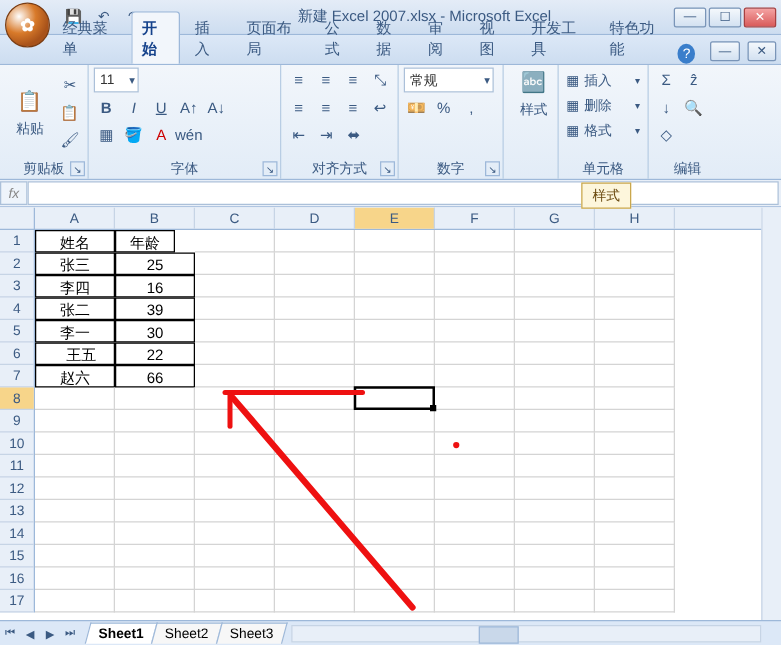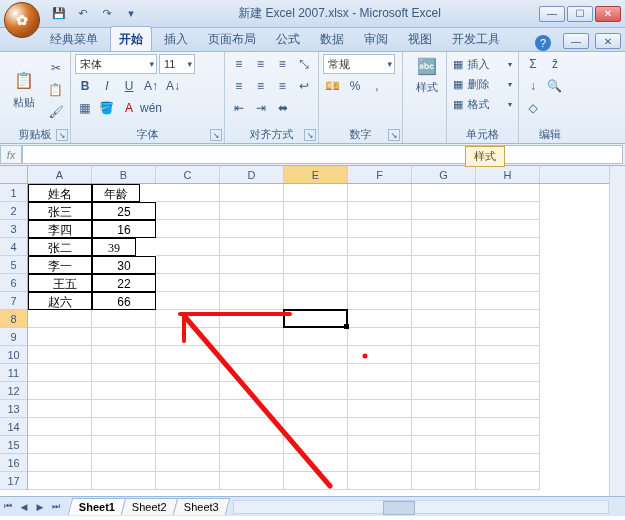--- a/index.html
+++ b/index.html
@@ -96,20 +96,21 @@
 <div class="tabs" id="tabstrip">
   <div class="tab">经典菜单</div>
     <div class="tab active">开始</div>
     <div class="tab">插入</div>
     <div class="tab">页面布局</div>
     <div class="tab">公式</div>
     <div class="tab">数据</div>
     <div class="tab">审阅</div>
     <div class="tab">视图</div>
     <div class="tab">开发工具</div>
+    <div class="tab">特色功能</div>
     <div class="help-icon">?</div>
   <div class="winbtn" style="margin:0 2px 2px 0">—</div>
   <div class="winbtn" style="margin:0 4px 2px 0">✕</div>
 </div>
 
 <div class="ribbon">
   <div class="group">
     <div style="display:flex; gap:2px; height:70px;">
       <div class="big-btn">
         <div class="icon-box">📋</div>
@@ -119,21 +120,20 @@
         <div class="small-btn">✂</div>
         <div class="small-btn">📋</div>
         <div class="small-btn">🖌</div>
       </div>
     </div>
     <div class="group-label"><span>剪贴板</span><div class="launcher">↘</div></div>
   </div>
 
   <div class="group" style="width:154px;">
     <div class="row">
-      <div class="dropdown" style="width:82px">宋体</div>
       <div class="dropdown" style="width:36px">11</div>
     </div>
     <div class="row">
       <div class="small-btn" style="font-weight:bold">B</div>
       <div class="small-btn" style="font-style:italic">I</div>
       <div class="small-btn" style="text-decoration:underline">U</div>
       <div class="small-btn">A↑</div>
       <div class="small-btn">A↓</div>
     </div>
     <div class="row">
@@ -271,21 +271,21 @@
         <div class="cell center" style="left: 448px; top: 18px; width: 64px; height: 18px;"></div>
         <div class="cell center" style="border: 1px solid rgb(0, 0, 0); left: 0px; top: 36px; width: 64px; height: 18px;">李四</div>
         <div class="cell center" style="border: 1px solid rgb(0, 0, 0); left: 64px; top: 36px; width: 64px; height: 18px;">16</div>
         <div class="cell center" style="left: 128px; top: 36px; width: 64px; height: 18px;"></div>
         <div class="cell center" style="left: 192px; top: 36px; width: 64px; height: 18px;"></div>
         <div class="cell center" style="left: 256px; top: 36px; width: 64px; height: 18px;"></div>
         <div class="cell center" style="left: 320px; top: 36px; width: 64px; height: 18px;"></div>
         <div class="cell center" style="left: 384px; top: 36px; width: 64px; height: 18px;"></div>
         <div class="cell center" style="left: 448px; top: 36px; width: 64px; height: 18px;"></div>
         <div class="cell center" style="border: 1px solid rgb(0, 0, 0); left: 0px; top: 54px; width: 64px; height: 18px;">张二</div>
-        <div class="cell center" style="border: 1px solid rgb(0, 0, 0); left: 64px; top: 54px; width: 44px; height: 18px; font-family: Liberation Serif, serif;">39</div>
+        <div class="cell center" style="border: 1px solid rgb(0, 0, 0); left: 64px; top: 54px; width: 64px; height: 18px;">39</div>
         <div class="cell center" style="left: 128px; top: 54px; width: 64px; height: 18px;"></div>
         <div class="cell center" style="left: 192px; top: 54px; width: 64px; height: 18px;"></div>
         <div class="cell center" style="left: 256px; top: 54px; width: 64px; height: 18px;"></div>
         <div class="cell center" style="left: 320px; top: 54px; width: 64px; height: 18px;"></div>
         <div class="cell center" style="left: 384px; top: 54px; width: 64px; height: 18px;"></div>
         <div class="cell center" style="left: 448px; top: 54px; width: 64px; height: 18px;"></div>
         <div class="cell center" style="border: 1px solid rgb(0, 0, 0); left: 0px; top: 72px; width: 64px; height: 18px;">李一</div>
         <div class="cell center" style="border: 1px solid rgb(0, 0, 0); left: 64px; top: 72px; width: 64px; height: 18px;">30</div>
         <div class="cell center" style="left: 128px; top: 72px; width: 64px; height: 18px;"></div>
         <div class="cell center" style="left: 192px; top: 72px; width: 64px; height: 18px;"></div>

